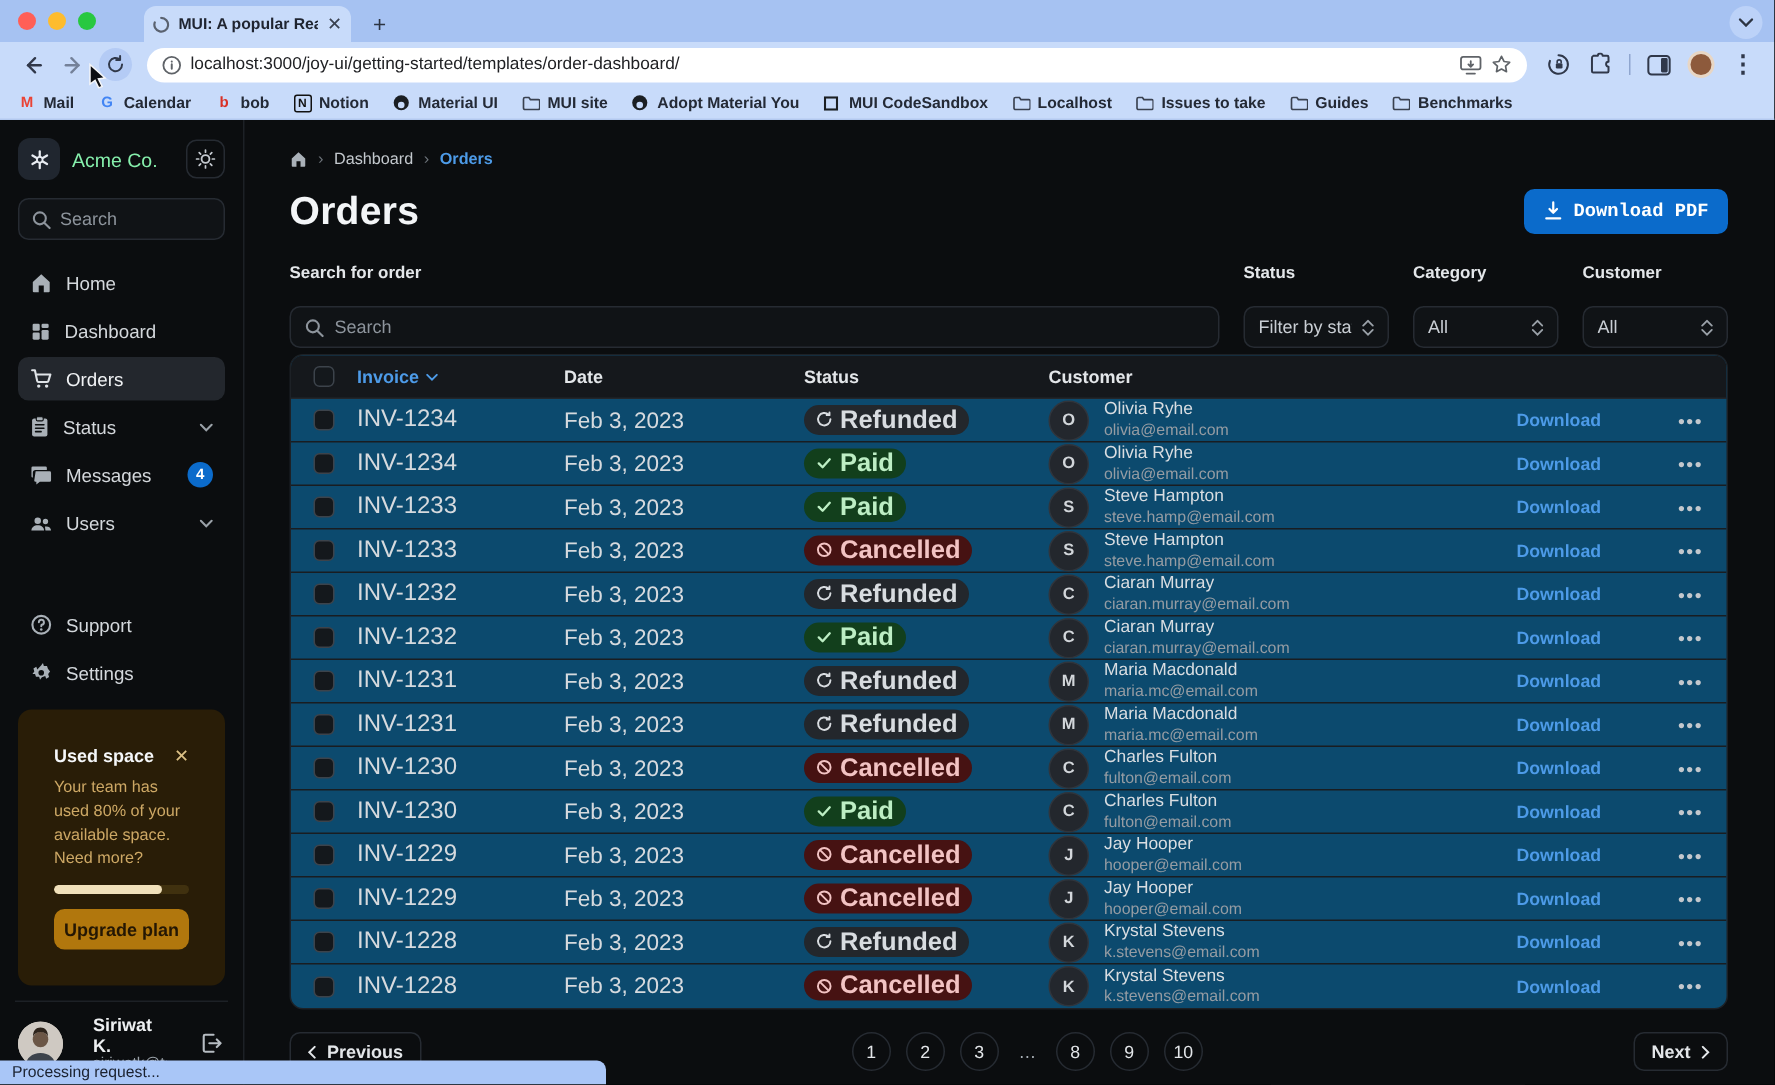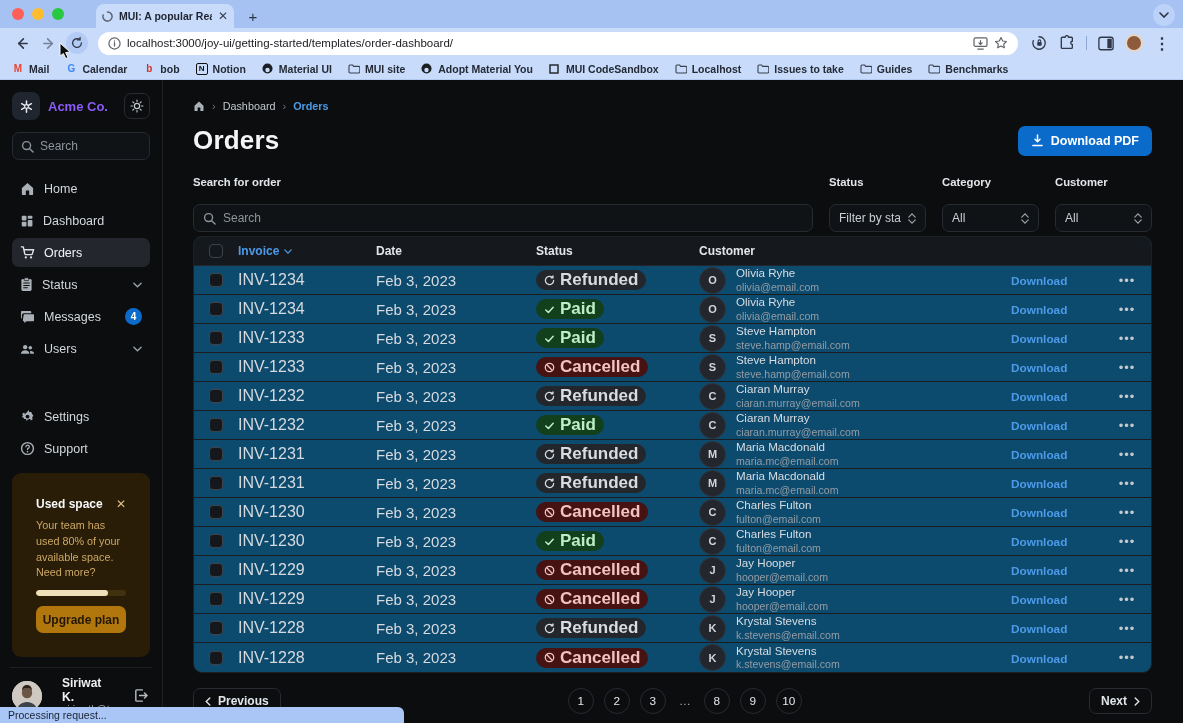--- a/index.html
+++ b/index.html
@@ -39,21 +39,21 @@
 
   
   .app { display:flex; height:643px; background:#0b0d0f; color:#dfe3e7; }
 
   
   .sidebar { width:163px; flex:none; border-right:1px solid #1d2126; display:flex; flex-direction:column;
              padding:12px 12px 8px; }
   .brand-row { display:flex; align-items:center; gap:8px; }
   .brand-logo { width:28px; height:28px; border-radius:8px; background:#20262f; display:flex; align-items:center;
                 justify-content:center; color:#e8ecf2; flex:none; }
-  .brand-name { font-size:13px; font-weight:700; color:#8b5cf6; flex:1; }
+  .brand-name { font-size:13px; font-weight:400; color:#86efac; flex:1; }
   .theme-toggle { width:26px; height:26px; border-radius:7px; border:1px solid #262b32; display:flex;
                   align-items:center; justify-content:center; color:#c4c9cf; background:transparent; }
   .search-box { margin-top:12px; height:28px; border:1px solid #262b32; background:#101316; border-radius:7px;
                 display:flex; align-items:center; gap:6px; padding:0 8px; color:#8d949c; }
   .search-box input { flex:1; min-width:0; border:0; outline:0; background:transparent; color:#dfe3e7;
                       font-size:12px; font-family:inherit; }
   .search-box input::placeholder { color:#8d949c; }
   .nav { margin-top:14px; display:flex; flex-direction:column; gap:3px; }
   .nav-item { height:29px; border-radius:7px; display:flex; align-items:center; gap:9px; padding:0 8px;
               color:#d4d8dc; font-size:12.5px; cursor:default; }
@@ -84,21 +84,21 @@
 
   
   .main { flex:1; min-width:0; padding:20px 31px 0 30px; display:flex; flex-direction:column; }
   .breadcrumb { display:flex; align-items:center; gap:7px; font-size:10.8px; color:#c3c8cd; }
   .bc-sep { color:#6d737a; font-size:11px; }
   .bc-current { color:#4d9be8; font-weight:600; }
   .bc-home { color:#aab1b8; display:flex; }
   .title-row { margin-top:13px; display:flex; align-items:center; }
   .page-title { font-size:26px; font-weight:700; color:#f3f5f7; letter-spacing:.2px; flex:1; }
   .dl-pdf { height:30px; border:0; border-radius:7px; background:#0b6bcb; color:#fff; font-size:12.5px;
-            font-weight:700; font-family:Liberation Sans, sans-serif; display:flex; align-items:center; gap:7px; padding:0 13px; }
+            font-weight:700; font-family:Liberation Mono, monospace; display:flex; align-items:center; gap:7px; padding:0 13px; }
   .filters { margin-top:20px; display:flex; align-items:flex-end; gap:16px; }
   .f-group { display:flex; flex-direction:column; gap:16px; }
   .f-label { font-size:11.3px; font-weight:700; color:#e3e6e9; }
   .f-search { flex:1; }
   .f-sel { width:97px; }
   .control { height:28px; border:1px solid #262b32; background:#101316; border-radius:7px; display:flex;
              align-items:center; gap:7px; padding:0 9px; color:#c9ced4; font-size:12px; }
   .control input { flex:1; min-width:0; border:0; outline:0; background:transparent; color:#dfe3e7;
                    font-size:12px; font-family:inherit; }
   .control input::placeholder { color:#8d949c; }
@@ -448,35 +448,35 @@
             </span>
         </div>
       </nav>
 
       <div class="side-spacer"></div>
 
       <div class="nav">
         <div class="nav-item">
           <span class="ni">
               <svg width="15" height="15" viewBox="0 0 16 16">
-                <path d="M8 1l1 2 2.2-.4 1 1.8L14 6l-1 2 1 2-1.8 1.6-1-1.8L9 11l-1 2-1-2-2.2.4-1-1.8L2 10l1-2-1-2 1.8-1.6 1 1.8L7 3z" fill="#a9b0b7" transform="rotate(10 8 8)"></path>
-                <circle cx="8" cy="8" r="2" fill="#0b0d0f"></circle>
-              </svg>
-            </span>
-          <span class="nav-label">Settings</span>
+                <circle cx="8" cy="8" r="6.3" fill="none" stroke="#a9b0b7" stroke-width="1.5"></circle>
+                <path d="M6.3 6.2A1.8 1.8 0 1 1 8.4 8c-.4.2-.4.6-.4 1" fill="none" stroke="#a9b0b7" stroke-width="1.4" stroke-linecap="round"></path>
+                <circle cx="8" cy="11.3" r=".9" fill="#a9b0b7"></circle>
+              </svg>
+            </span>
+          <span class="nav-label">Support</span>
         </div>
         <div class="nav-item">
           <span class="ni">
               <svg width="15" height="15" viewBox="0 0 16 16">
-                <circle cx="8" cy="8" r="6.3" fill="none" stroke="#a9b0b7" stroke-width="1.5"></circle>
-                <path d="M6.3 6.2A1.8 1.8 0 1 1 8.4 8c-.4.2-.4.6-.4 1" fill="none" stroke="#a9b0b7" stroke-width="1.4" stroke-linecap="round"></path>
-                <circle cx="8" cy="11.3" r=".9" fill="#a9b0b7"></circle>
-              </svg>
-            </span>
-          <span class="nav-label">Support</span>
+                <path d="M8 1l1 2 2.2-.4 1 1.8L14 6l-1 2 1 2-1.8 1.6-1-1.8L9 11l-1 2-1-2-2.2.4-1-1.8L2 10l1-2-1-2 1.8-1.6 1 1.8L7 3z" fill="#a9b0b7" transform="rotate(10 8 8)"></path>
+                <circle cx="8" cy="8" r="2" fill="#0b0d0f"></circle>
+              </svg>
+            </span>
+          <span class="nav-label">Settings</span>
         </div>
       </div>
 
       <div class="used-card">
         <div class="used-head">
           <span class="used-title">Used space</span>
           <span class="used-close">✕</span>
         </div>
         <div class="used-body">Your team has used 80% of your available space. Need more?</div>
         <div class="used-track">

